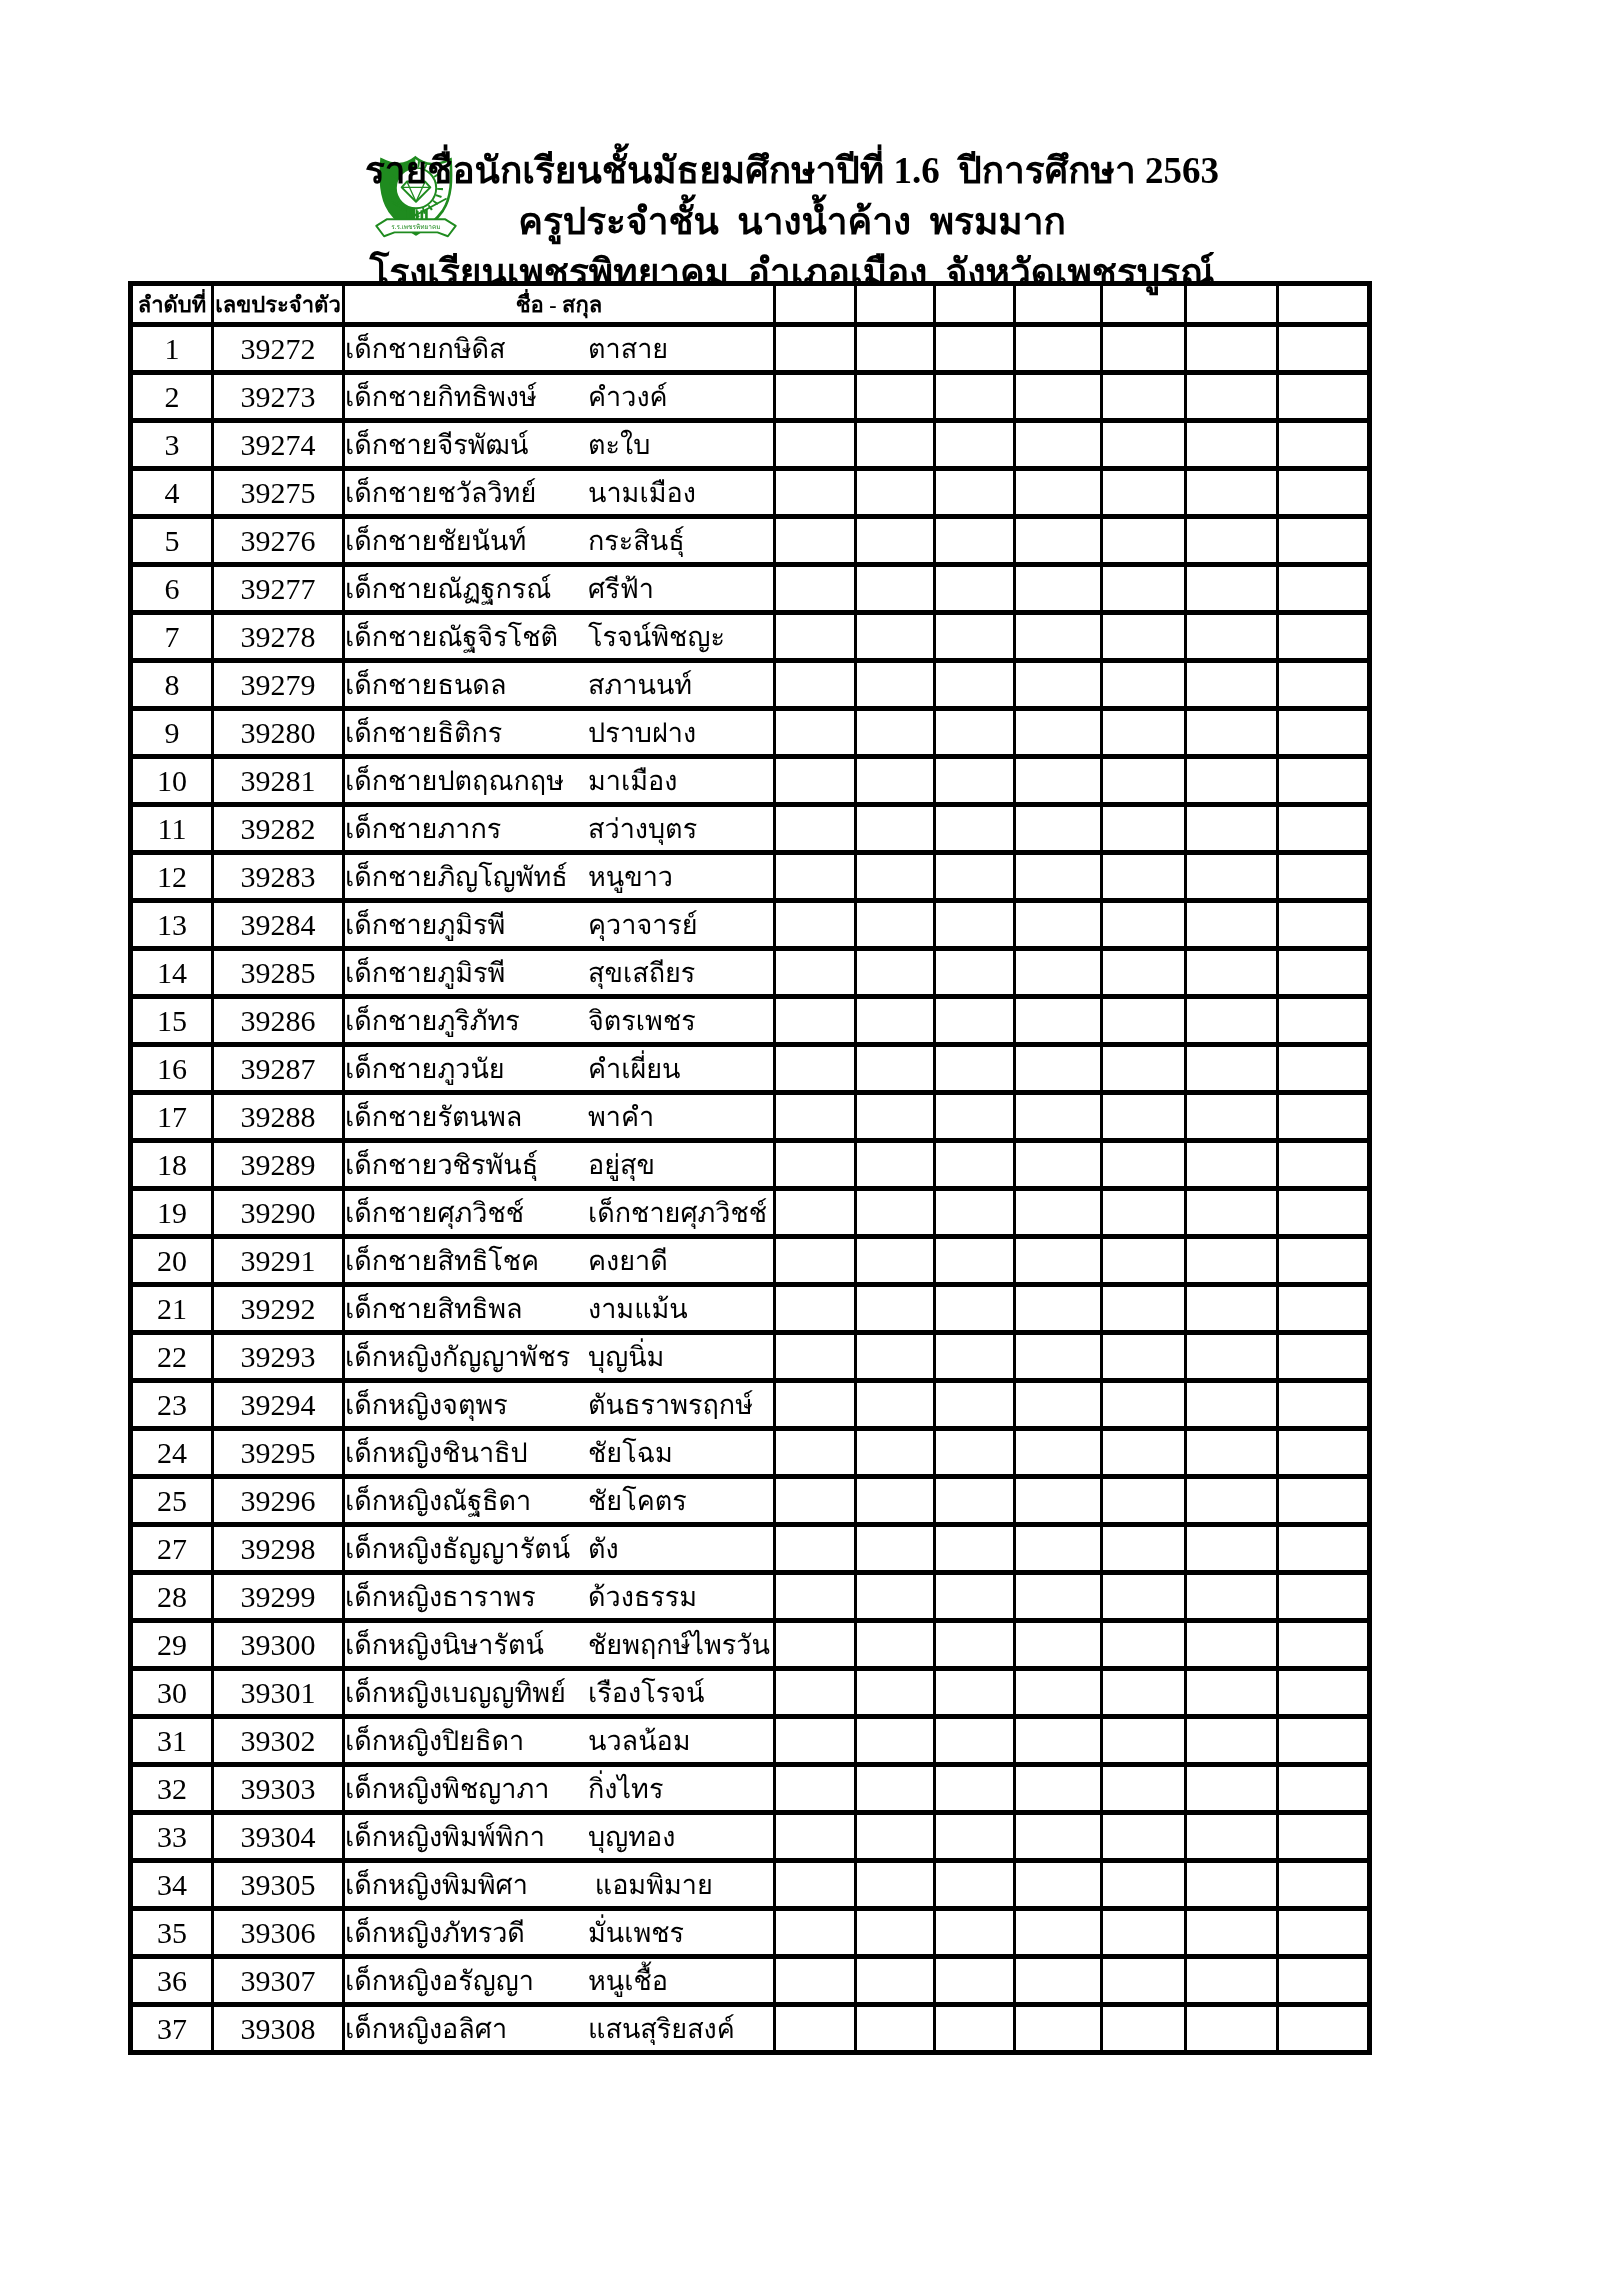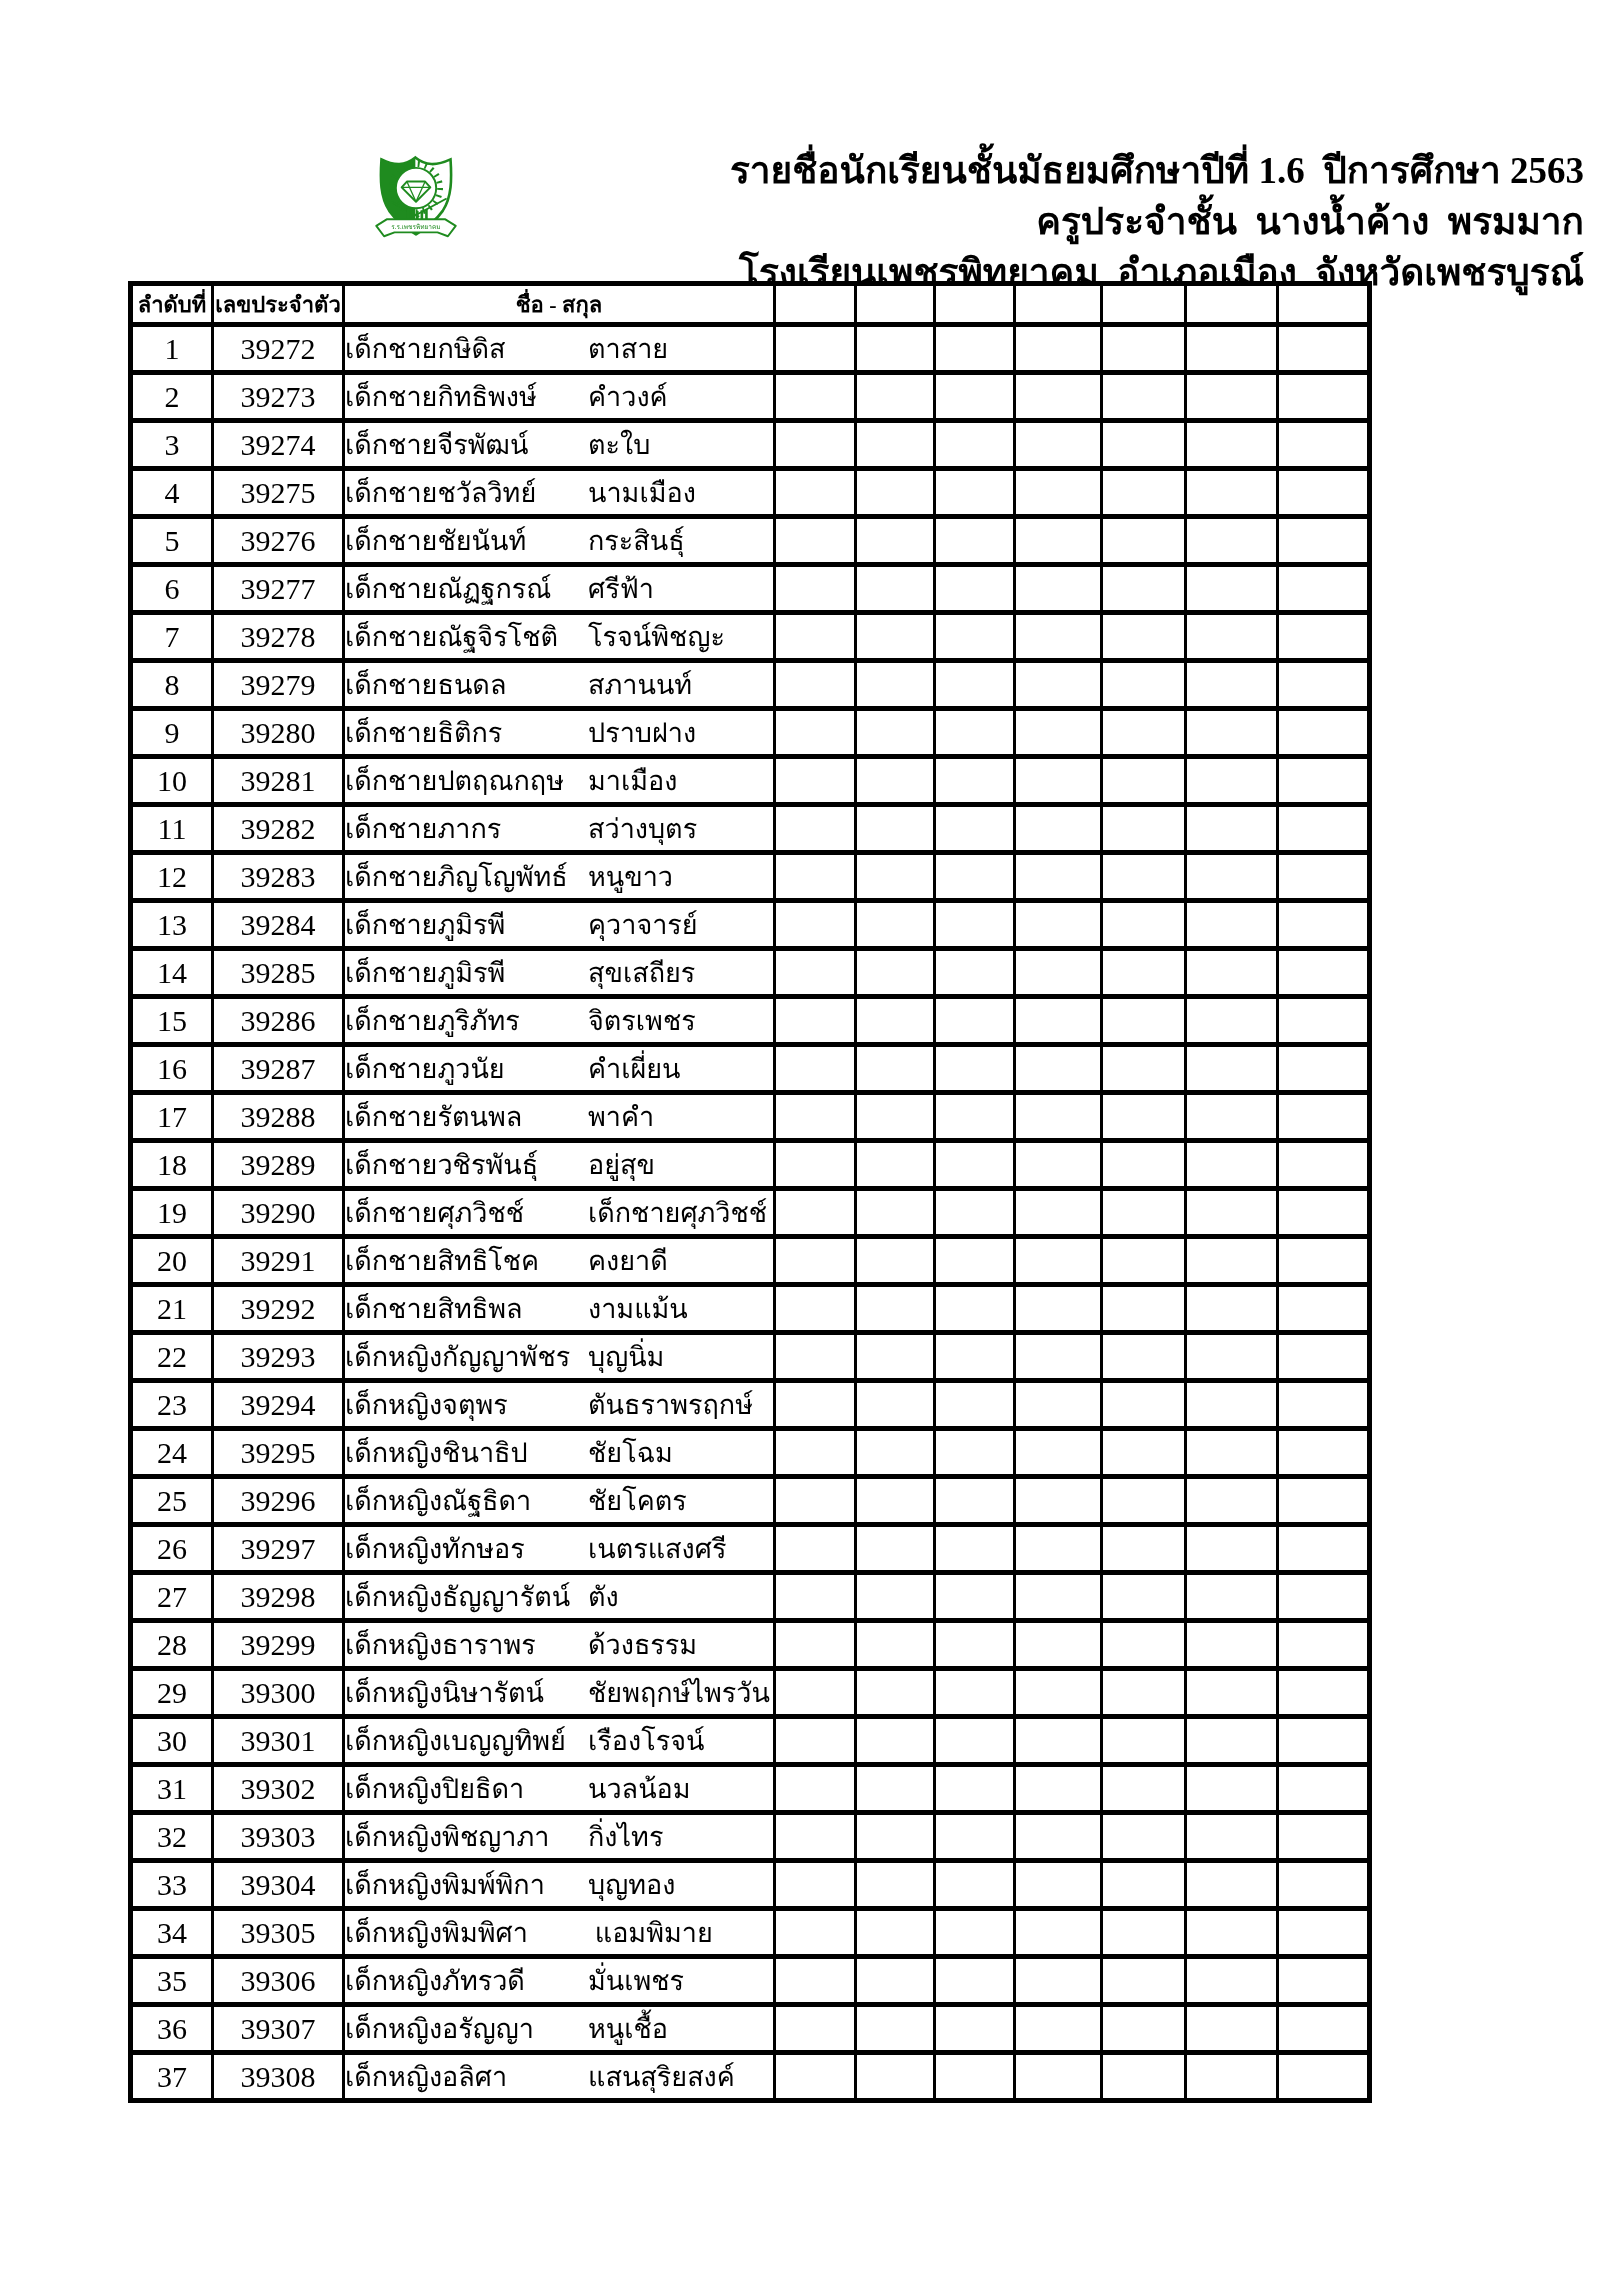--- a/index.html
+++ b/index.html
@@ -11,21 +11,21 @@
     font-family:"Liberation Serif","DejaVu Serif",serif;
     color:#000000;
     overflow:hidden;
   }
   
   .doc-header{
     position:absolute;
     top:145px;
     left:0;
     width:1584px;
-    text-align:right;
+    text-align:center;
   }
   .title-line{
     font-weight:bold;
     font-size:37px;
     line-height:51px;
     white-space:pre;
   }
   .logo-wrap{
     position:absolute;
     left:372px;
@@ -443,32 +443,20 @@
           <td class="name-cell"><span class="first-name">เด็กหญิงณัฐธิดา</span><span class="surname">ชัยโคตร</span></td>
           <td class="empty-cell"></td>
           <td class="empty-cell"></td>
           <td class="empty-cell"></td>
           <td class="empty-cell"></td>
           <td class="empty-cell"></td>
           <td class="empty-cell"></td>
           <td class="empty-cell"></td>
         </tr>
         <tr>
-          <td class="order-cell">26</td>
-          <td class="student-id-cell">39297</td>
-          <td class="name-cell"><span class="first-name">เด็กหญิงทักษอร</span><span class="surname">เนตรแสงศรี</span></td>
-          <td class="empty-cell"></td>
-          <td class="empty-cell"></td>
-          <td class="empty-cell"></td>
-          <td class="empty-cell"></td>
-          <td class="empty-cell"></td>
-          <td class="empty-cell"></td>
-          <td class="empty-cell"></td>
-        </tr>
-        <tr>
           <td class="order-cell">27</td>
           <td class="student-id-cell">39298</td>
           <td class="name-cell"><span class="first-name">เด็กหญิงธัญญารัตน์</span><span class="surname">ตัง</span></td>
           <td class="empty-cell"></td>
           <td class="empty-cell"></td>
           <td class="empty-cell"></td>
           <td class="empty-cell"></td>
           <td class="empty-cell"></td>
           <td class="empty-cell"></td>
           <td class="empty-cell"></td>

